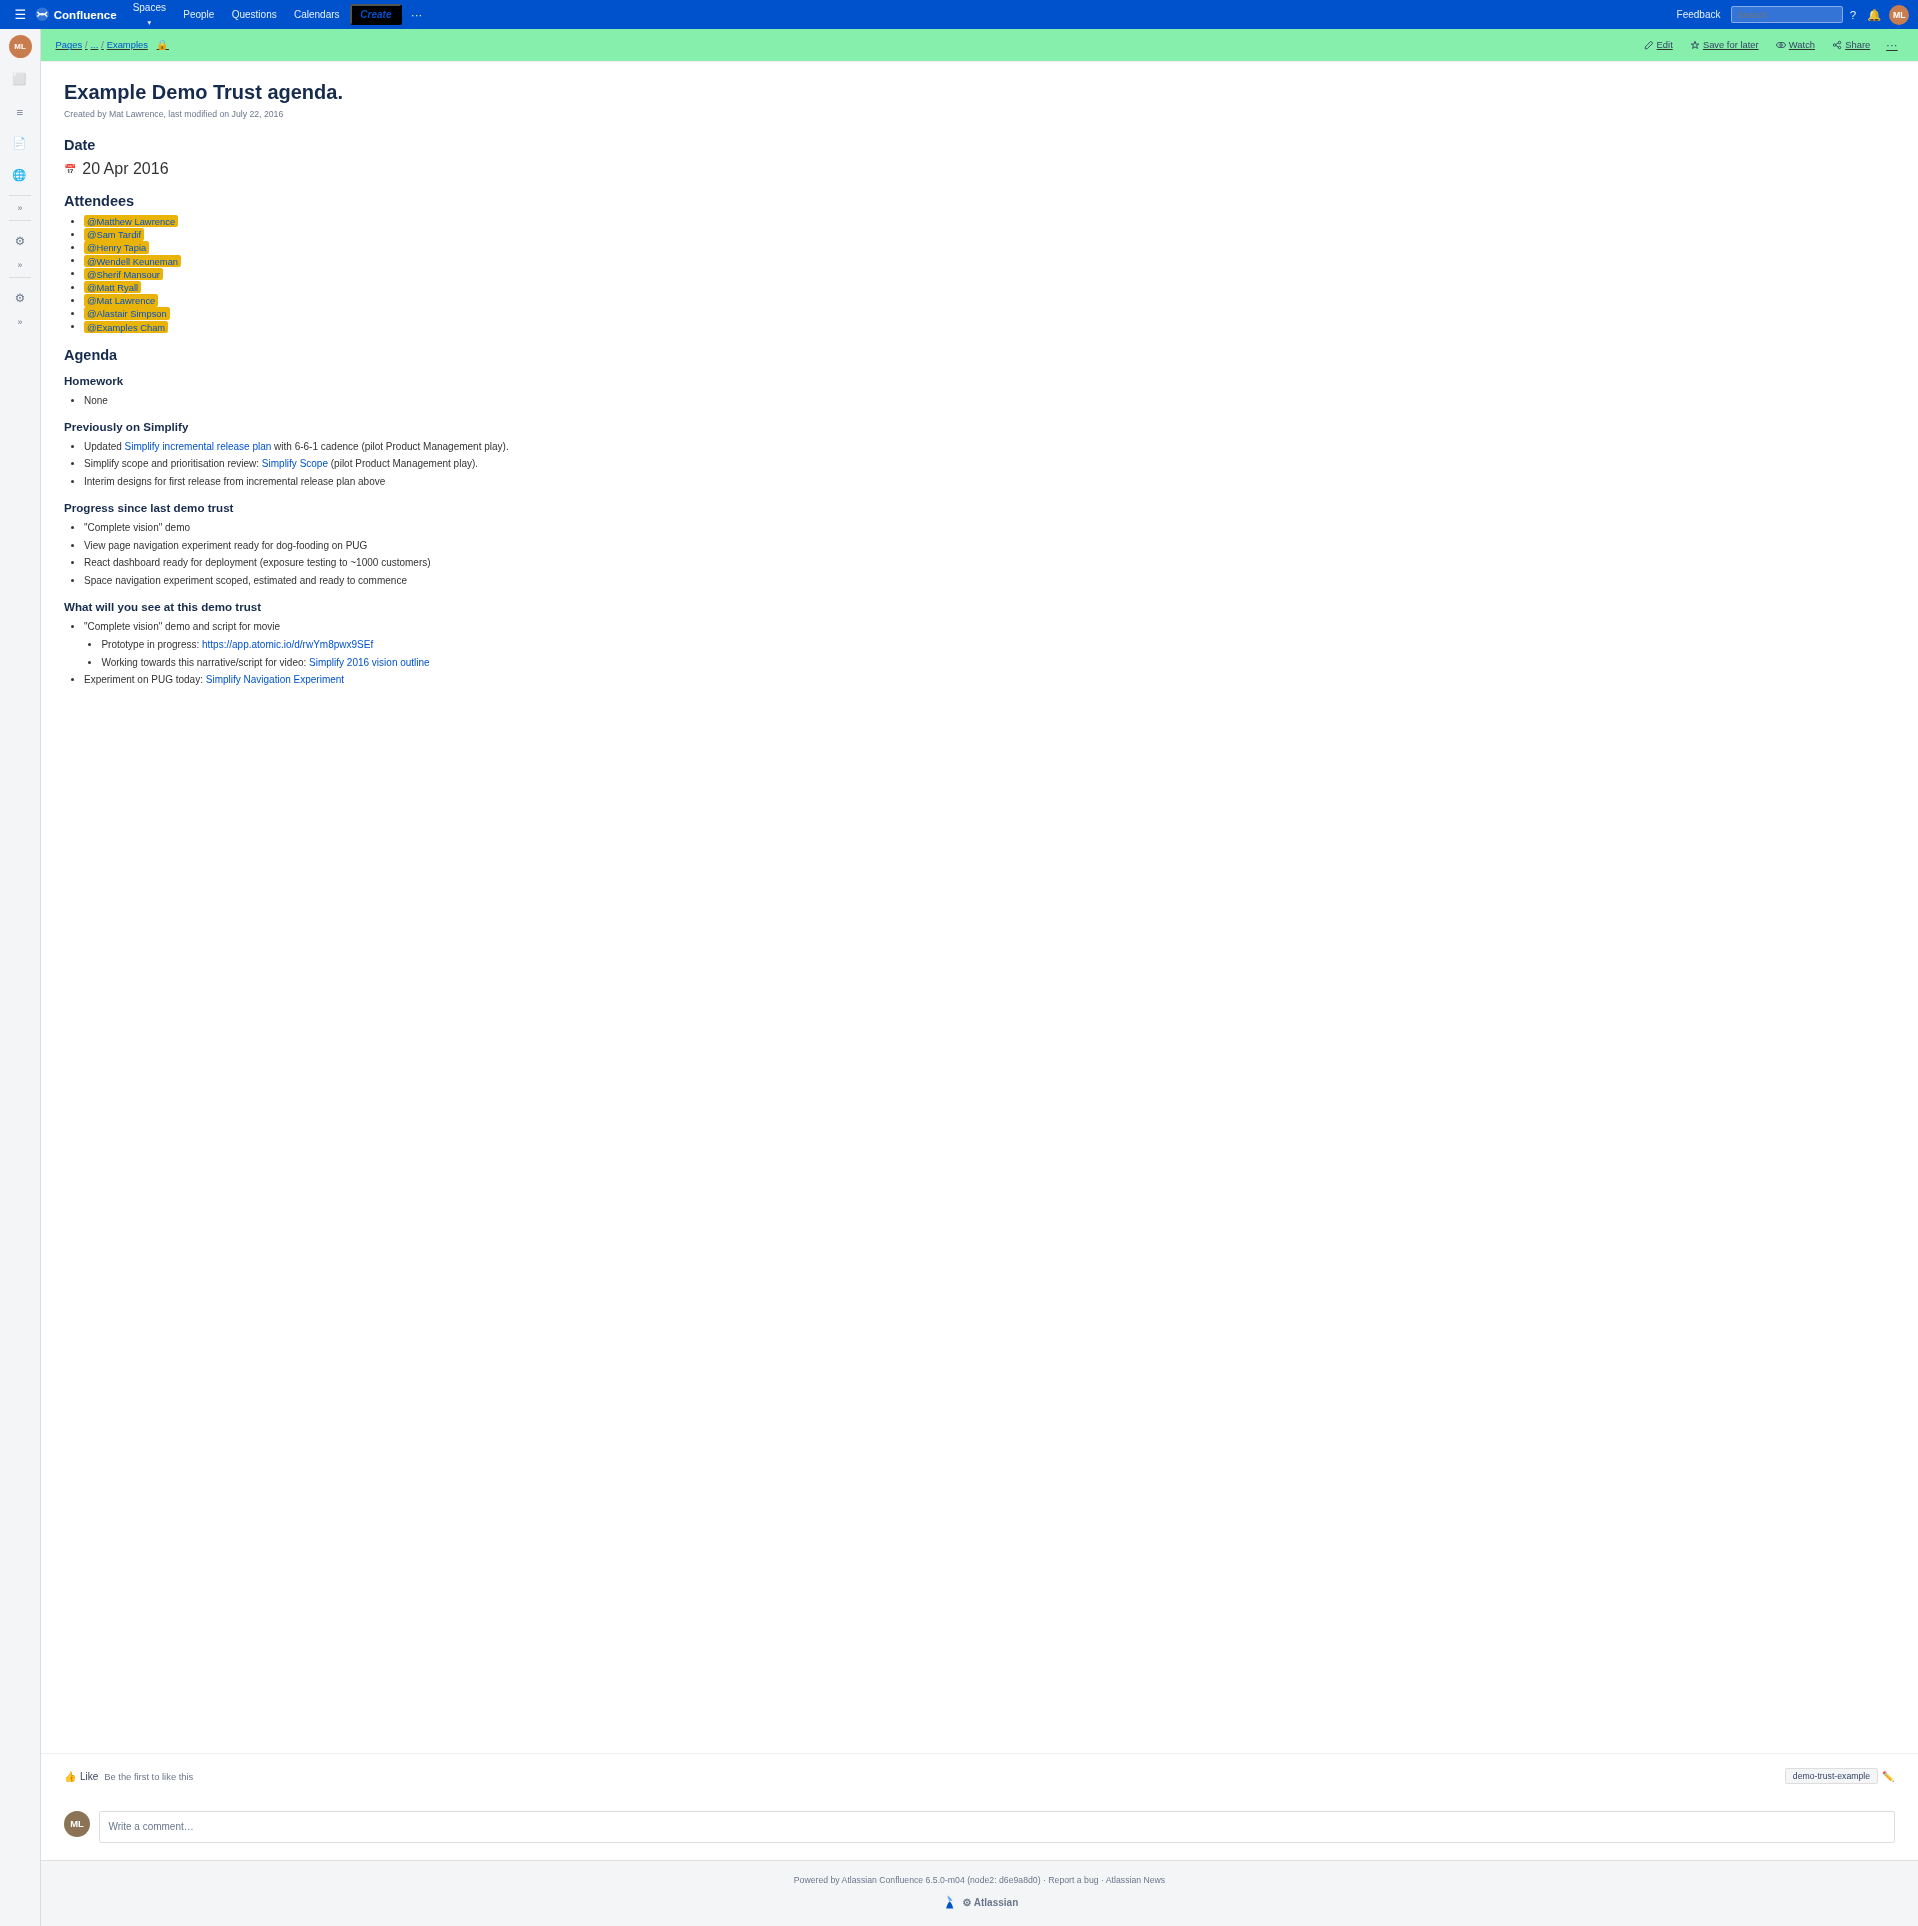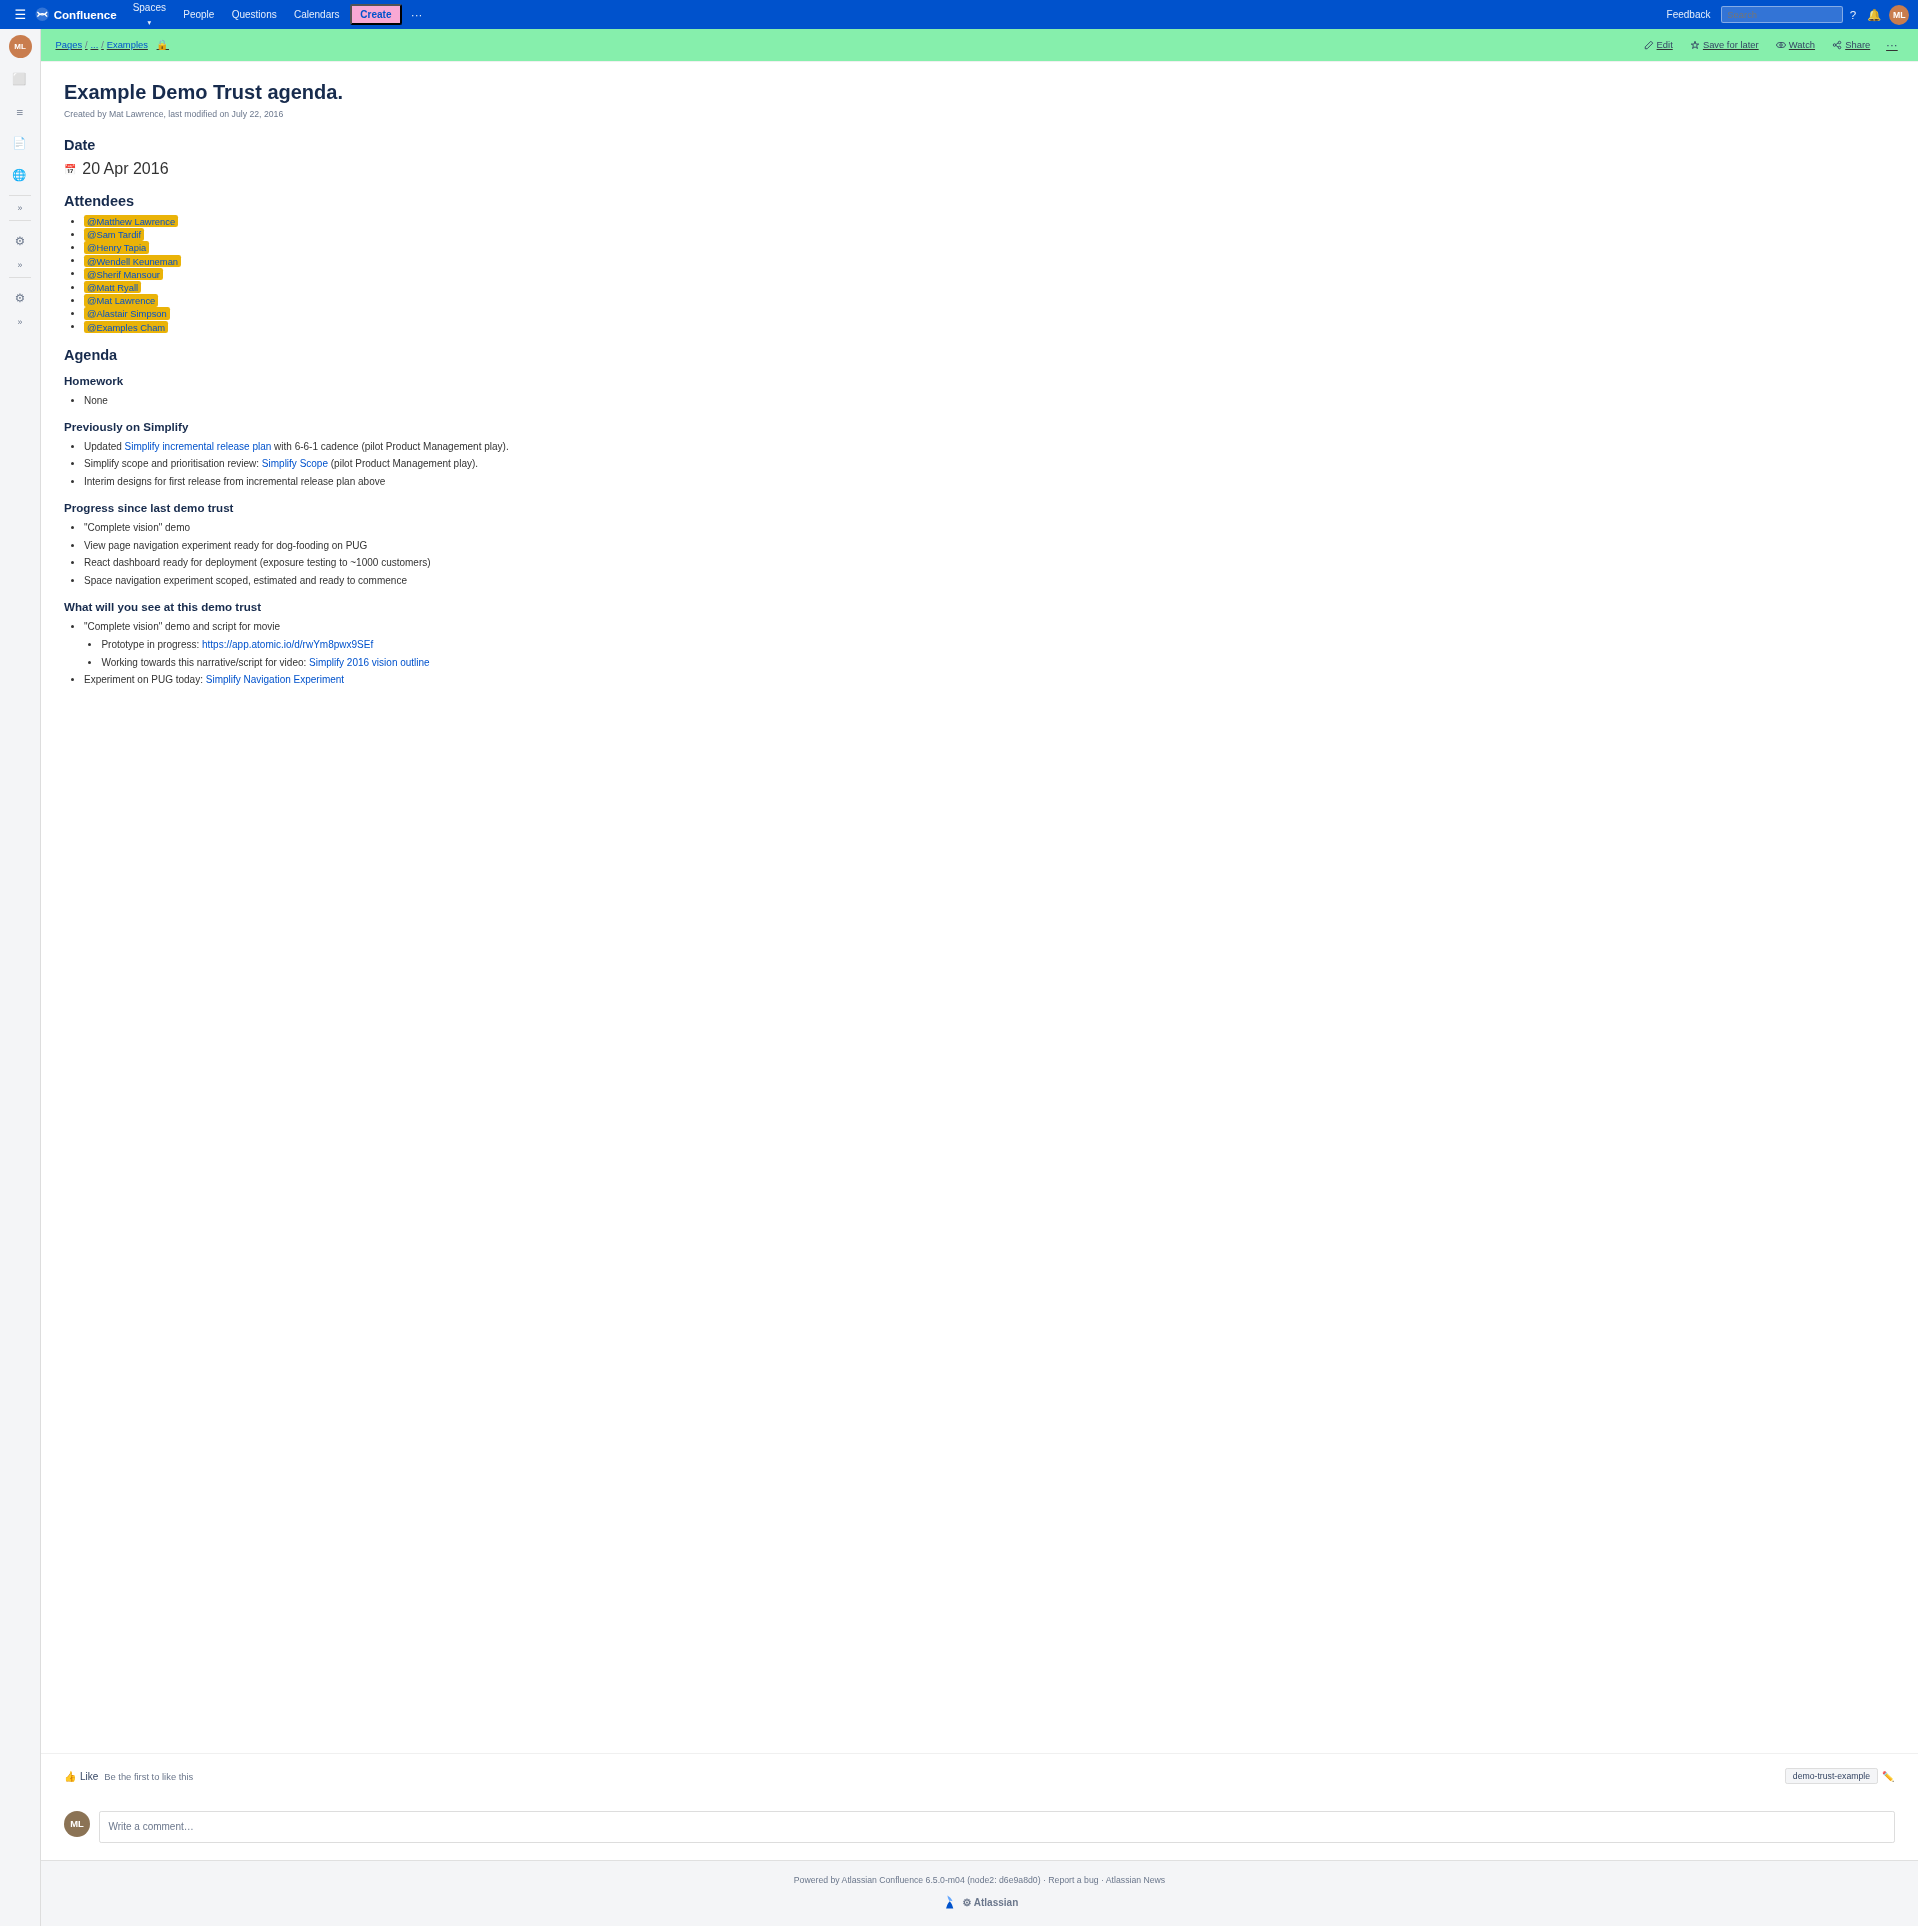--- a/index.html
+++ b/index.html
@@ -14,25 +14,25 @@
       padding: 0 8.7px;
       gap: 2.9px;
       position: fixed;
       top: 0; left: 0; right: 0;
       z-index: 100;
     }
     .nav-hamburger { color: #fff; font-size: 13px; cursor: pointer; padding: 2.9px 5.8px; }
     .nav-logo { color: #fff; font-weight: bold; font-size: 11.6px; display: flex; align-items: center; gap: 4.3px; margin-right: 5.8px; }
     .nav-logo svg { width: 14.5px; height: 14.5px; }
     .nav-item { color: rgba(255,255,255,0.9); padding: 2.9px 7.2px; font-size: 10px; cursor: pointer; border-radius: 2.2px; display: flex; align-items: center; gap: 2.2px; flex-direction: column; }
-    .nav-create { background: #f9a8d4; color: #0052cc; font-weight: 600; padding: 2.9px 8.7px; border-radius: 2.2px; cursor: pointer; font-size: 10px; }
+    .nav-create { background: #000000; color: #0052cc; font-weight: 600; padding: 2.9px 8.7px; border-radius: 2.2px; cursor: pointer; font-size: 10px; font-style: italic; }
     .nav-more { color: rgba(255,255,255,0.9); padding: 2.9px 5.8px; cursor: pointer; font-size: 11.6px; }
     .nav-spacer { flex: 1; }
     .nav-feedback { color: rgba(255,255,255,0.9); padding: 2.9px 7.2px; font-size: 10px; cursor: pointer; }
-    .nav-search { background: rgba(255,255,255,0.2); border: 0.7px solid rgba(255,255,255,0.4); border-radius: 2.2px; padding: 2.2px 5.8px; color: #fff; width: 122px; font-size: 9.4px; }
+    .nav-search { background: rgba(255,255,255,0.2); border: 0.7px solid rgba(255,255,255,0.4); border-radius: 2.2px; padding: 2.2px 5.8px; color: #fff; width: 112px; font-size: 9.4px; }
     .nav-icons { display: flex; align-items: center; gap: 2.9px; }
     .nav-icon-btn { color: rgba(255,255,255,0.9); padding: 2.9px 4.3px; cursor: pointer; font-size: 11.6px; border-radius: 2.2px; }
     .nav-avatar { width: 20px; height: 20px; border-radius: 50%; background: #c97d4e; overflow: hidden; cursor: pointer; display: flex; align-items: center; justify-content: center; font-size: 8.7px; color: #fff; font-weight: bold; }
 
     
     .sidebar {
       position: fixed;
       left: 0; top: 29px; bottom: 0;
       width: 41px;
       background: #f4f5f7;

